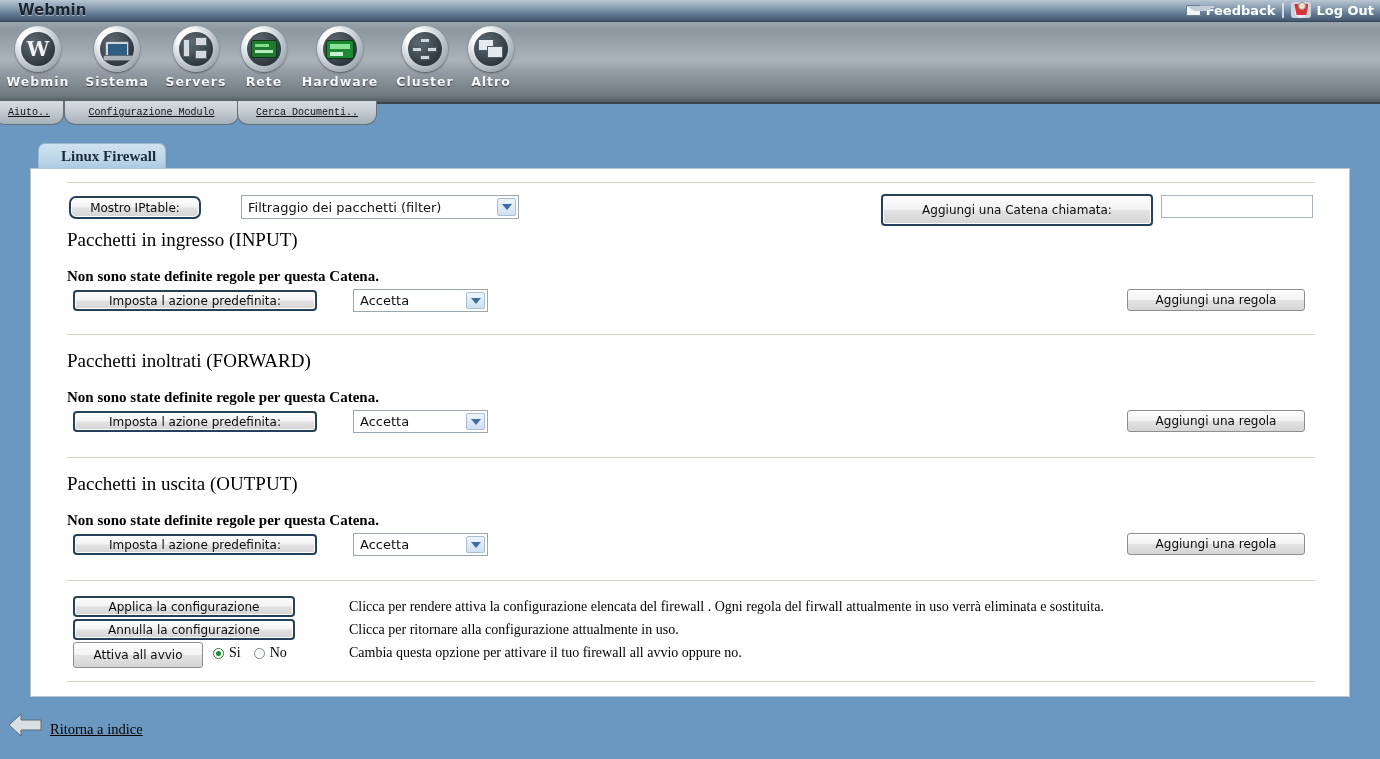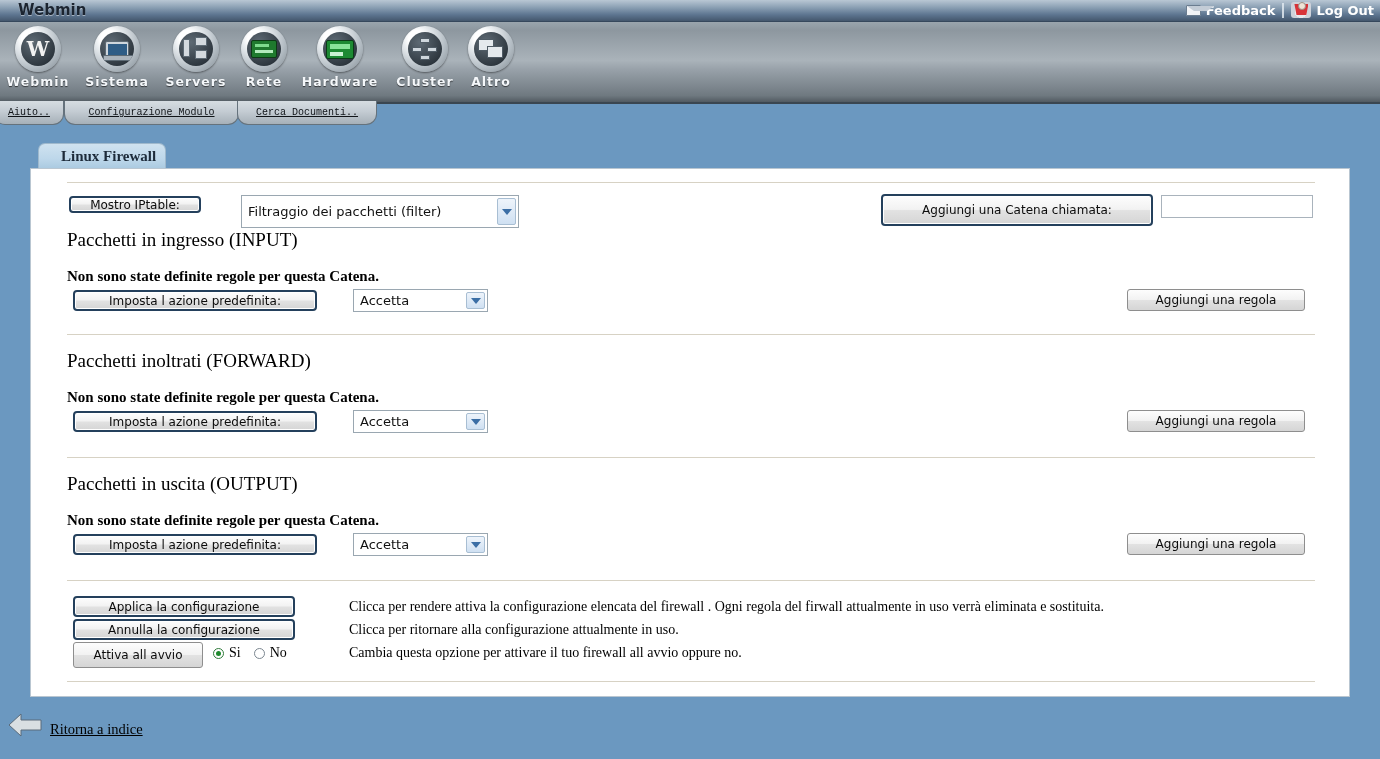--- a/index.html
+++ b/index.html
@@ -329,23 +329,23 @@
 <div id="pagetab">
   <span>Linux Firewall</span>
 </div>
 
 <div id="panel">
   <div id="panel-inner">
 
     <div class="hr" style="width:1248px;"></div>
 
     <div class="row" style="height:44px;">
-      <button class="wbtn focus" style="position:absolute; left:2px; top:13px; width:132px; height:17px;">Mostro IPtable:</button>
-
-      <div class="wselect" style="position:absolute; left:174px; top:12px; width:278px; height:33px;">
+      <button class="wbtn focus" style="position:absolute; left:2px; top:13px; width:132px; height:23px;border-radius:7px;">Mostro IPtable:</button>
+
+      <div class="wselect" style="position:absolute; left:174px; top:12px; width:278px; height:24px;">
         <span>Filtraggio dei pacchetti (filter)</span>
         <span class="arrow"></span>
       </div>
 
       <button class="wbtn focus" style="position:absolute; left:814px; top:11px; width:272px; height:32px;">Aggiungi una Catena chiamata:</button>
 
       <input class="winput" style="position: absolute; left: 1094px; top: 12px; width: 152px; height: 23px;" value="">
     </div>
 
     <div class="row" style="height:107px;">

